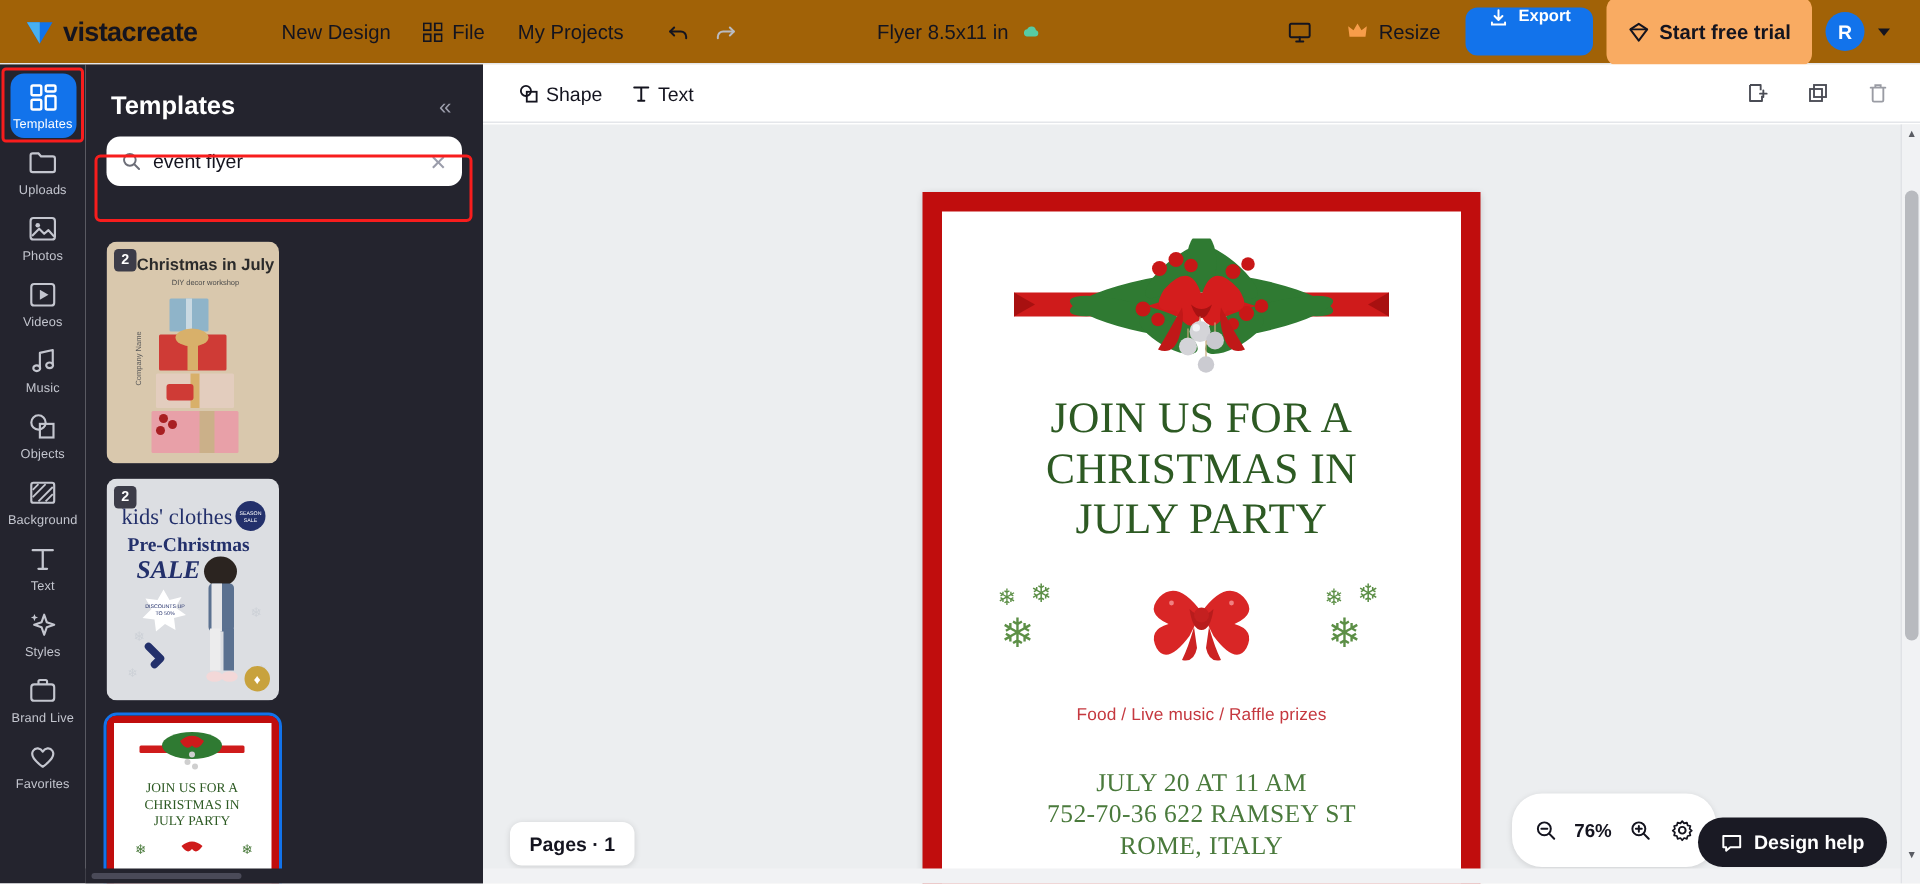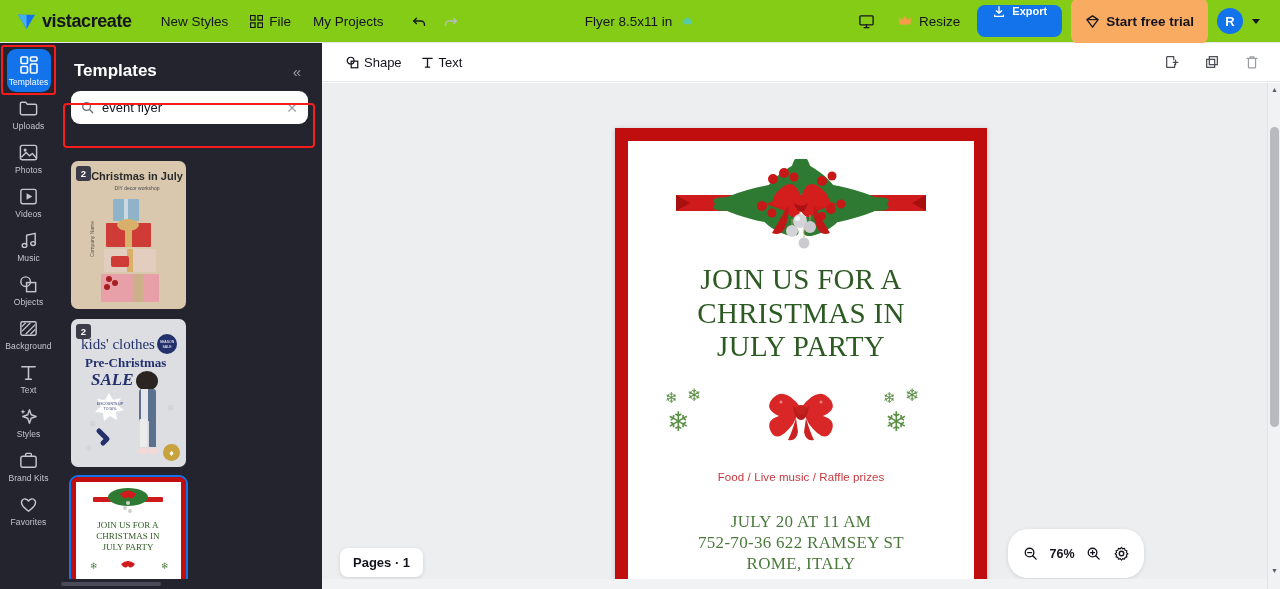--- a/index.html
+++ b/index.html
@@ -6,22 +6,22 @@
   html, body {
     width: 1280px; height: 589px;
     font-family: "Liberation Sans", sans-serif;
     overflow: hidden; background: #ffffff;
   }
   .app { position: relative; width: 1280px; height: 589px; }
 
   
   .topbar {
     position: absolute; top: 0; left: 0; width: 1280px; height: 43px;
-    background: #84cc16; border-bottom: 1px solid #e4e6ea;
-    display: flex; align-items: center;
+    background: #a16207; border-bottom: 1px solid #e4e6ea;
+    display: flex; align-items: center; gap: 27px;
   }
   .brand { display: flex; align-items: center; margin-left: 17px; gap: 6px; }
   .brand-mark { width: 19px; height: 19px; }
   .brand-text {
     font-size: 18px; font-weight: bold; color: #14141f; letter-spacing: -0.4px;
   }
   .topnav { display: flex; align-items: center; margin-left: 20px; gap: 4px; }
   .topnav-item {
     font-size: 13.5px; color: #14141f; padding: 6px 9px;
     border-radius: 6px; cursor: pointer; display: flex;
@@ -249,21 +249,21 @@
     <div class="brand">
       <svg class="brand-mark" viewBox="0 0 20 20">
         <polygon points="1,3 19,3 10,18" fill="#1273eb"></polygon>
         <polygon points="1,3 10,3 10,18" fill="#48b0f0"></polygon>
       </svg>
       <span class="brand-text">vistacreate</span>
     </div>
 
     <div class="topnav">
       <div class="topnav-item">
-        <span>New Styles</span>
+        <span>New Design</span>
       </div>
       <div class="topnav-item">
         <svg width="13" height="13" viewBox="0 0 14 14">
           <rect x="0.5" y="0.5" width="5" height="5" fill="none" stroke="#14141f" stroke-width="1.3"></rect>
           <rect x="8.5" y="0.5" width="5" height="5" fill="none" stroke="#14141f" stroke-width="1.3"></rect>
           <rect x="0.5" y="8.5" width="5" height="5" fill="none" stroke="#14141f" stroke-width="1.3"></rect>
           <rect x="8.5" y="8.5" width="5" height="5" fill="none" stroke="#14141f" stroke-width="1.3"></rect>
         </svg>
         <span>File</span>
       </div>
@@ -400,21 +400,21 @@
         <path d="M5.2 3.5 L5.9 5.3 L7.7 6 L5.9 6.7 L5.2 8.5 L4.5 6.7 L2.7 6 L4.5 5.3 Z" fill="#c4c6cf"></path>
       </svg>
       <span class="rail-label">Styles</span>
     </div>
 
     <div class="rail-item">
       <svg width="21" height="21" viewBox="0 0 22 22">
         <rect x="3" y="6.5" width="16" height="11.5" rx="2" fill="none" stroke="#c4c6cf" stroke-width="1.5"></rect>
         <path d="M8 6.5 V4.5 a1 1 0 0 1 1 -1 h4 a1 1 0 0 1 1 1 v2" fill="none" stroke="#c4c6cf" stroke-width="1.5"></path>
       </svg>
-      <span class="rail-label">Brand Kits</span>
+      <span class="rail-label">Brand Live</span>
     </div>
 
     <div class="rail-item">
       <svg width="21" height="21" viewBox="0 0 22 22">
         <path d="M11 18 C4 13 2.5 9.5 4.3 6.8 C6 4.2 9.4 4.8 11 7.4 C12.6 4.8 16 4.2 17.7 6.8 C19.5 9.5 18 13 11 18 Z" fill="none" stroke="#c4c6cf" stroke-width="1.5" stroke-linejoin="round"></path>
       </svg>
       <span class="rail-label">Favorites</span>
     </div>
   </div>
   <div class="hl-rail"></div>
@@ -680,20 +680,26 @@
         </svg>
       </div>
       <div class="zoom-ic">
         <svg width="15" height="15" viewBox="0 0 16 16">
           <circle cx="8" cy="8" r="2.4" fill="none" stroke="#14141f" stroke-width="1.4"></circle>
           <path d="M8 1.5 l1.3 1.6 2-0.6 0.5 2 2 0.5 -0.6 2 1.6 1.3 -1.6 1.3 0.6 2 -2 0.5 -0.5 2 -2 -0.6 -1.3 1.6 -1.3 -1.6 -2 0.6 -0.5 -2 -2 -0.5 0.6 -2 -1.6 -1.3 1.6 -1.3 -0.6 -2 2 -0.5 0.5 -2 2 0.6 z" fill="none" stroke="#14141f" stroke-width="1.2" stroke-linejoin="round"></path>
         </svg>
       </div>
     </div>
 
+    <div class="help-pill">
+      <svg width="15" height="15" viewBox="0 0 16 16">
+        <path d="M2 3.5 h12 v8 h-7 l-3 2.5 v-2.5 h-2 z" fill="none" stroke="#fff" stroke-width="1.4" stroke-linejoin="round"></path>
+      </svg>
+      <span>Design help</span>
+    </div>
 
     <div class="vscroll">
       <div class="varrow" style="top:0;">▲</div>
       <div class="vthumb"></div>
       <div class="varrow" style="bottom:12px;">▼</div>
     </div>
   </div>
 
   <div class="hscroll"></div>
 

